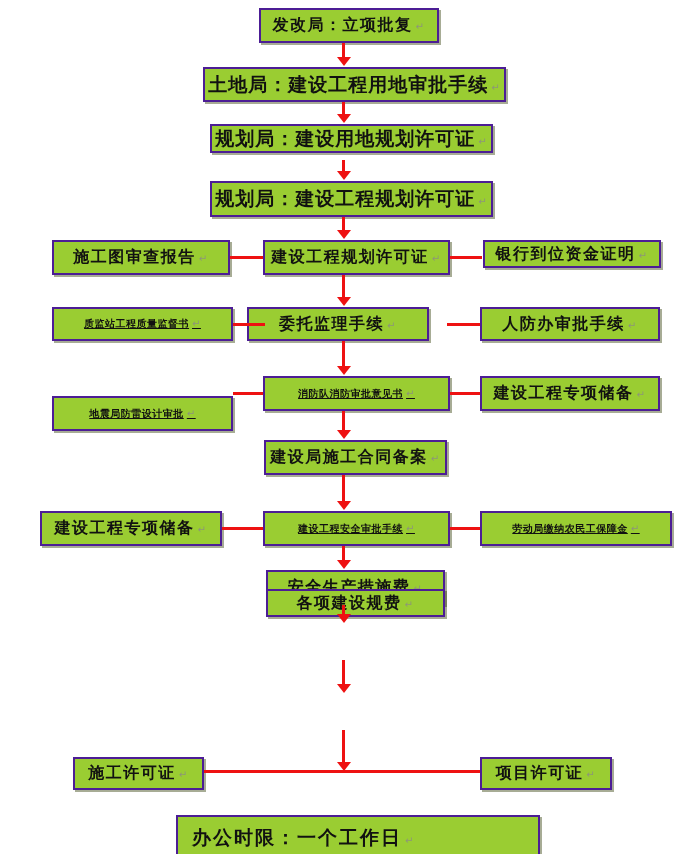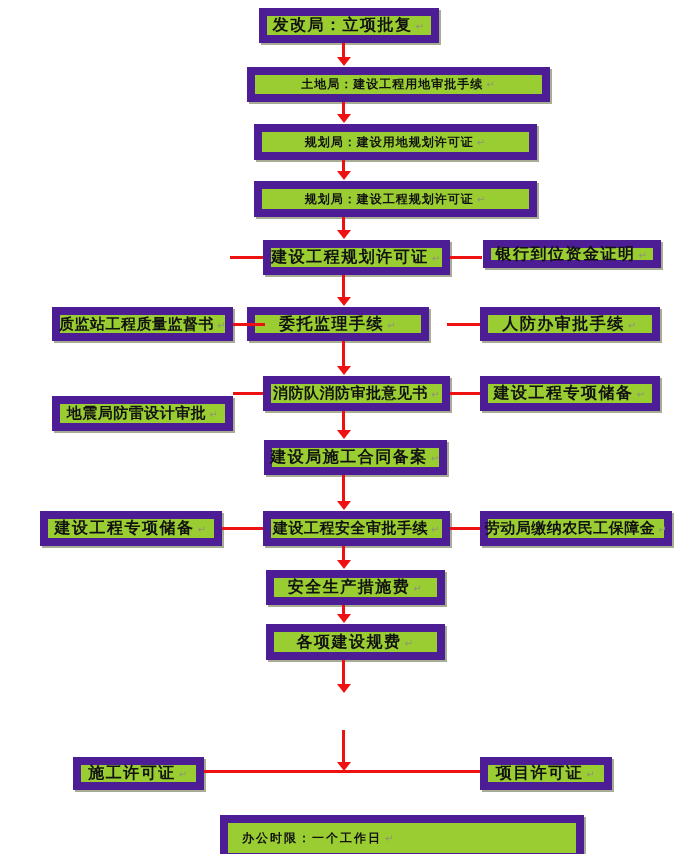--- a/index.html
+++ b/index.html
@@ -4,29 +4,29 @@
 <style>
   html,body{margin:0;padding:0;background:#ffffff;}
   #canvas{
     position:relative;width:700px;height:854px;overflow:hidden;
     background:#ffffff;
     font-family:"Liberation Sans","DejaVu Sans",sans-serif;
   }
   .box{
     position:absolute;
     background:#9ACD32;
-    border:8px solid #4c1d95;
+    border:2px solid #4c1d95;
     box-shadow:2px 2px 0 rgba(60,70,20,.45);
     box-sizing:border-box;
     display:flex;align-items:center;justify-content:center;
     color:#111;font-weight:bold;font-size:16px;letter-spacing:1.5px;
     white-space:nowrap;
   }
-  .box.wide{font-size:12px;letter-spacing:1px;margin-left:44px;}
-  .box.tight{letter-spacing:0.5px;font-size:15px;}
+  .box.wide{font-size:19px;letter-spacing:1px;}
+  .box.tight{letter-spacing:0.5px;font-size:10px;text-decoration:underline;}
   .box.la{justify-content:flex-start;padding-left:14px;letter-spacing:2px;}
   .box span::after{
     content:"\21B5";
     font-size:10px;font-weight:400;color:#8d9678;margin-left:3px;
   }
   
   .arr-v{position:absolute;width:14px;}
   .arr-v .shaft{position:absolute;left:5px;top:0;bottom:7px;width:3px;background:#ee1111;}
   .arr-v .head{
     position:absolute;bottom:0;left:0;width:0;height:0;
@@ -42,28 +42,31 @@
 <div id="canvas">
 
   <div class="box" style="left:259px;top:8px;width:180px;height:35px">
     <span>发改局：立项批复</span>
   </div>
 
   <div class="box wide" style="left:203px;top:67px;width:303px;height:35px">
     <span>土地局：建设工程用地审批手续</span>
   </div>
 
-  <div class="box wide" style="left:210px;top:124px;width:283px;height:36px">
+  <div class="box wide" style="left:210px;top:124px;width:283px;height:29px">
     <span>规划局：建设用地规划许可证</span>
   </div>
 
   <div class="box wide" style="left:210px;top:181px;width:283px;height:36px">
     <span>规划局：建设工程规划许可证</span>
   </div>
 
+  <div class="box" style="left:52px;top:240px;width:178px;height:35px">
+    <span>施工图审查报告</span>
+  </div>
   <div class="box" style="left:263px;top:240px;width:187px;height:35px">
     <span>建设工程规划许可证</span>
   </div>
   <div class="box" style="left:483px;top:240px;width:178px;height:28px">
     <span>银行到位资金证明</span>
   </div>
 
   <div class="box tight" style="left:52px;top:307px;width:181px;height:34px">
     <span>质监站工程质量监督书</span>
   </div>
@@ -95,21 +98,21 @@
     <span>建设工程专项储备</span>
   </div>
   <div class="box tight" style="left:480px;top:511px;width:192px;height:35px">
     <span>劳动局缴纳农民工保障金</span>
   </div>
 
   <div class="box" style="left:266px;top:570px;width:179px;height:35px">
     <span>安全生产措施费</span>
   </div>
 
-  <div class="box" style="left:266px;top:624px;width:179px;height:36px">
+  <div class="box" style="left:266px;top:589px;width:179px;height:28px">
     <span>各项建设规费</span>
   </div>
 
 
   <div class="box" style="left:73px;top:757px;width:131px;height:33px">
     <span>施工许可证</span>
   </div>
   <div class="box" style="left:480px;top:757px;width:132px;height:33px">
     <span>项目许可证</span>
   </div>

